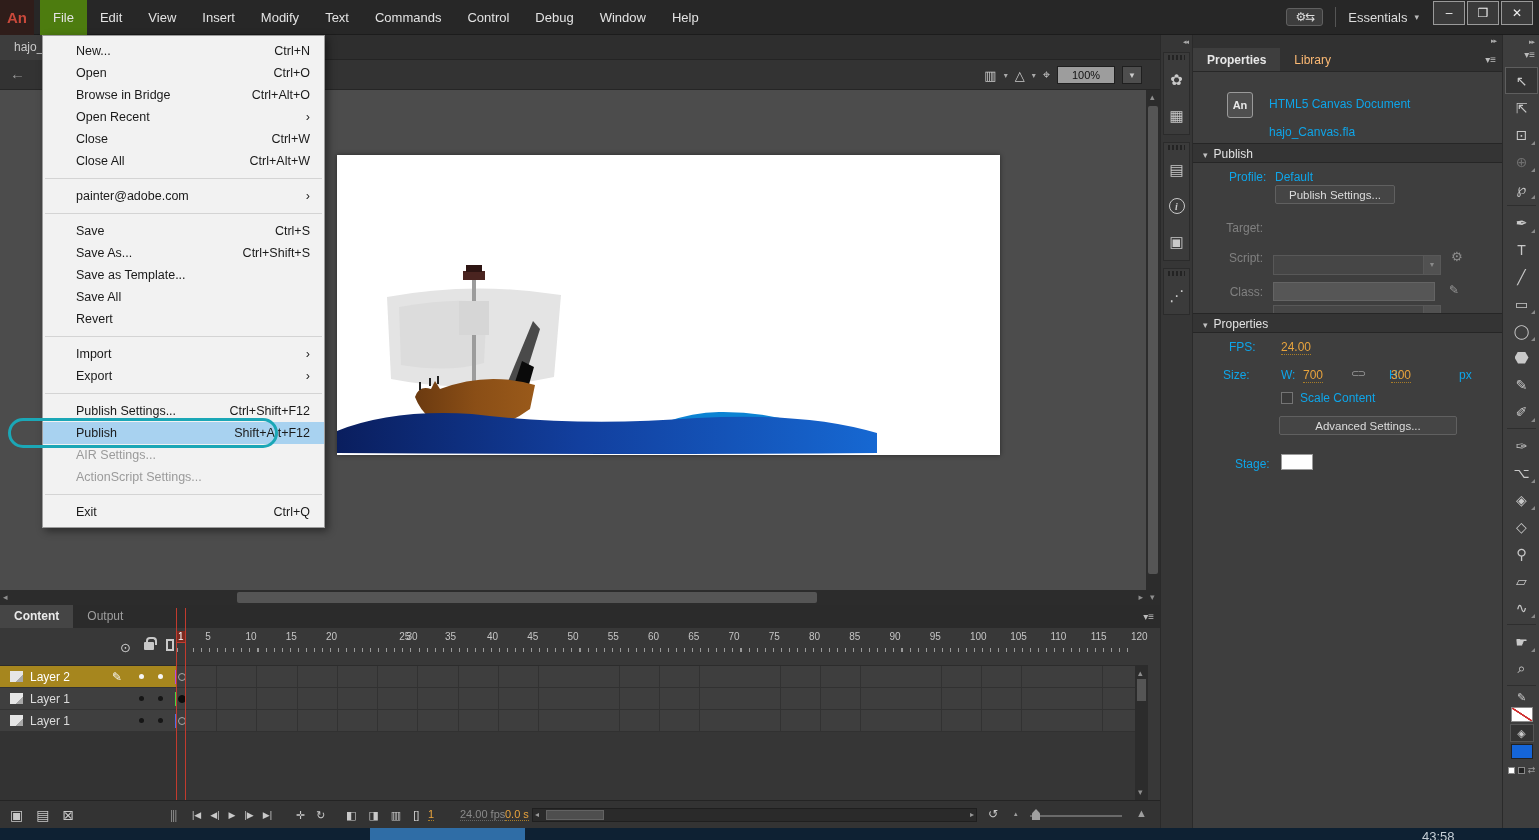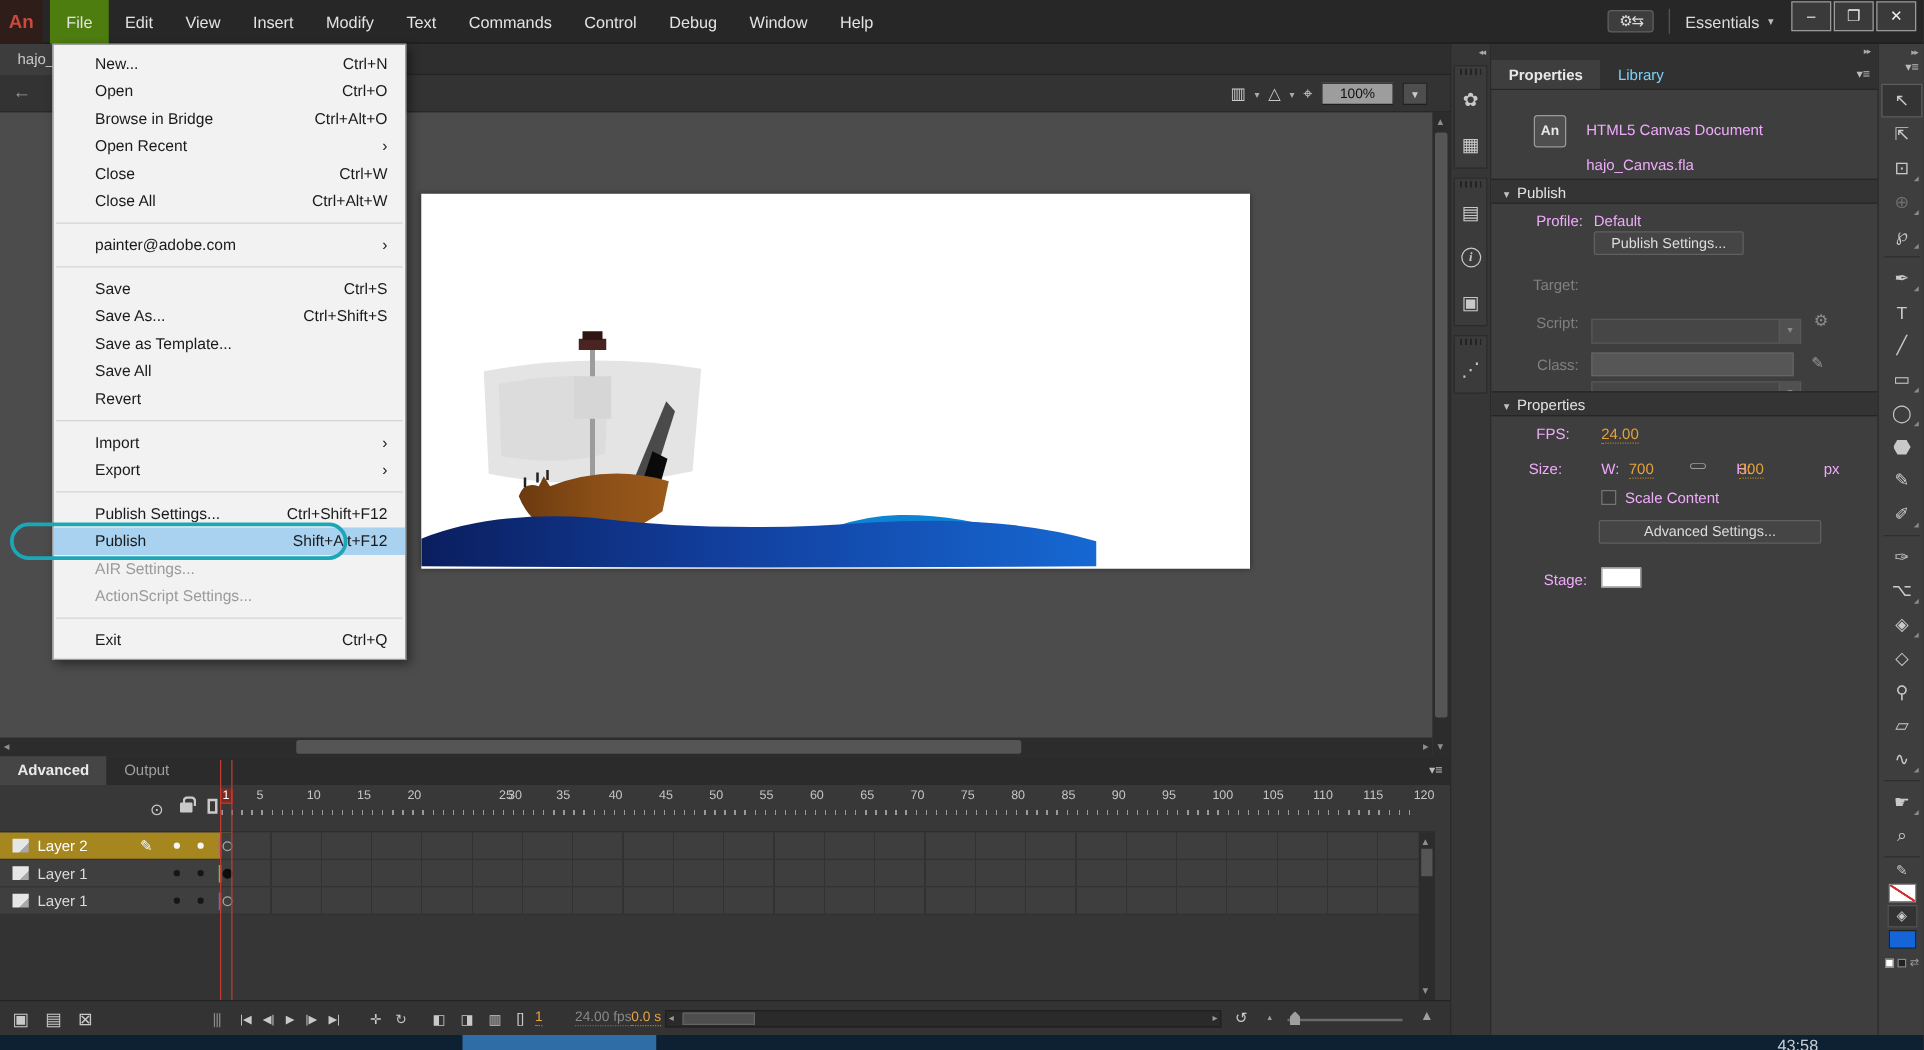--- a/index.html
+++ b/index.html
@@ -134,28 +134,28 @@
   .dock-ic .circ{width:16px;height:16px;border:1.5px solid #c9c9c9;border-radius:50%;
     font:italic bold 10px "Liberation Serif","DejaVu Serif",serif;display:flex;
     align-items:center;justify-content:center}
 
   
   #props{position:absolute;left:1192px;top:35px;width:310px;height:793px;background:#3e3e3e;
     border-left:1px solid #2a2a2a;font-size:12px}
   #props-top{height:13px;background:#313131;position:relative}
   #props-collapse{position:absolute;right:6px;top:2px;font-size:7px;color:#aaa;letter-spacing:-1px}
   #props-tabs{height:24px;background:#313131;display:flex;border-bottom:1px solid #272727}
-  .p-tab{padding:0 14px;line-height:24px;font-size:12px;color:#7dd3fc}
+  .p-tab{padding:0 14px;line-height:24px;font-size:12px;color:#fdba74}
   .p-tab.active{background:#3e3e3e;color:#e8e8e8;font-weight:bold}
   #props-panelmenu{margin-left:auto;padding-right:6px;line-height:24px;font-size:10px;color:#bbb}
   .p-abs{position:absolute}
   #doc-icon{left:34px;top:57px;width:26px;height:26px;background:#4f4f4f;border:1px solid #9a9a9a;
     border-radius:3px;color:#e8e8e8;font-size:11px;font-weight:bold;display:flex;
     align-items:center;justify-content:center}
-  .p-text{color:#f0abfc}
+  .p-text{color:#0ea5e9}
   .sec-hdr{left:0;width:310px;height:20px;background:#343434;border-top:1px solid #262626;
     border-bottom:1px solid #262626;color:#e2e2e2;line-height:20px}
   .sec-hdr .tri{font-size:9px;color:#c0c0c0;margin:0 6px 0 10px}
   .p-btn{background:#454545;border:1px solid #606060;border-radius:2px;color:#dcdcdc;
     font-size:11.5px;text-align:center}
   .p-lab-dis{color:#808080;text-align:right;width:66px}
   .p-field{height:20px;background:#464646;border:1px solid #585858;position:relative}
   .p-field .dd{position:absolute;right:0;top:0;width:17px;height:18px;background:#515151;
     color:#8a8a8a;font-size:7px;text-align:center;line-height:18px;border-left:1px solid #585858}
   .orange{color:#e8a33d;border-bottom:1px dotted #a87d28}
@@ -293,21 +293,21 @@
     </div>
   </div>
   <div id="v-scroll">
     <span class="scr-arrow" style="left:4px;top:0">▴</span>
     <div class="thumb"></div>
     <span class="scr-arrow" style="left:4px;bottom:0">▾</span>
   </div>
 
   <div id="timeline">
     <div id="tl-tabs">
-      <span class="tl-tab active">Advanced</span>
+      <span class="tl-tab active">Content</span>
       <span class="tl-tab">Output</span>
       <span id="tl-panelmenu">▾≡</span>
     </div>
     <div id="tl-header">
       <span id="ic-eye" class="hdr-ic">⊙</span>
       <span id="ic-lock" class="hdr-ic"></span>
       <span id="ic-outline" class="hdr-ic"></span>
       <div id="ruler">
           <span class="ruler-num cur" style="left: 176px;">1</span>
           <span class="ruler-num" style="left: 205.2px;">5</span>

